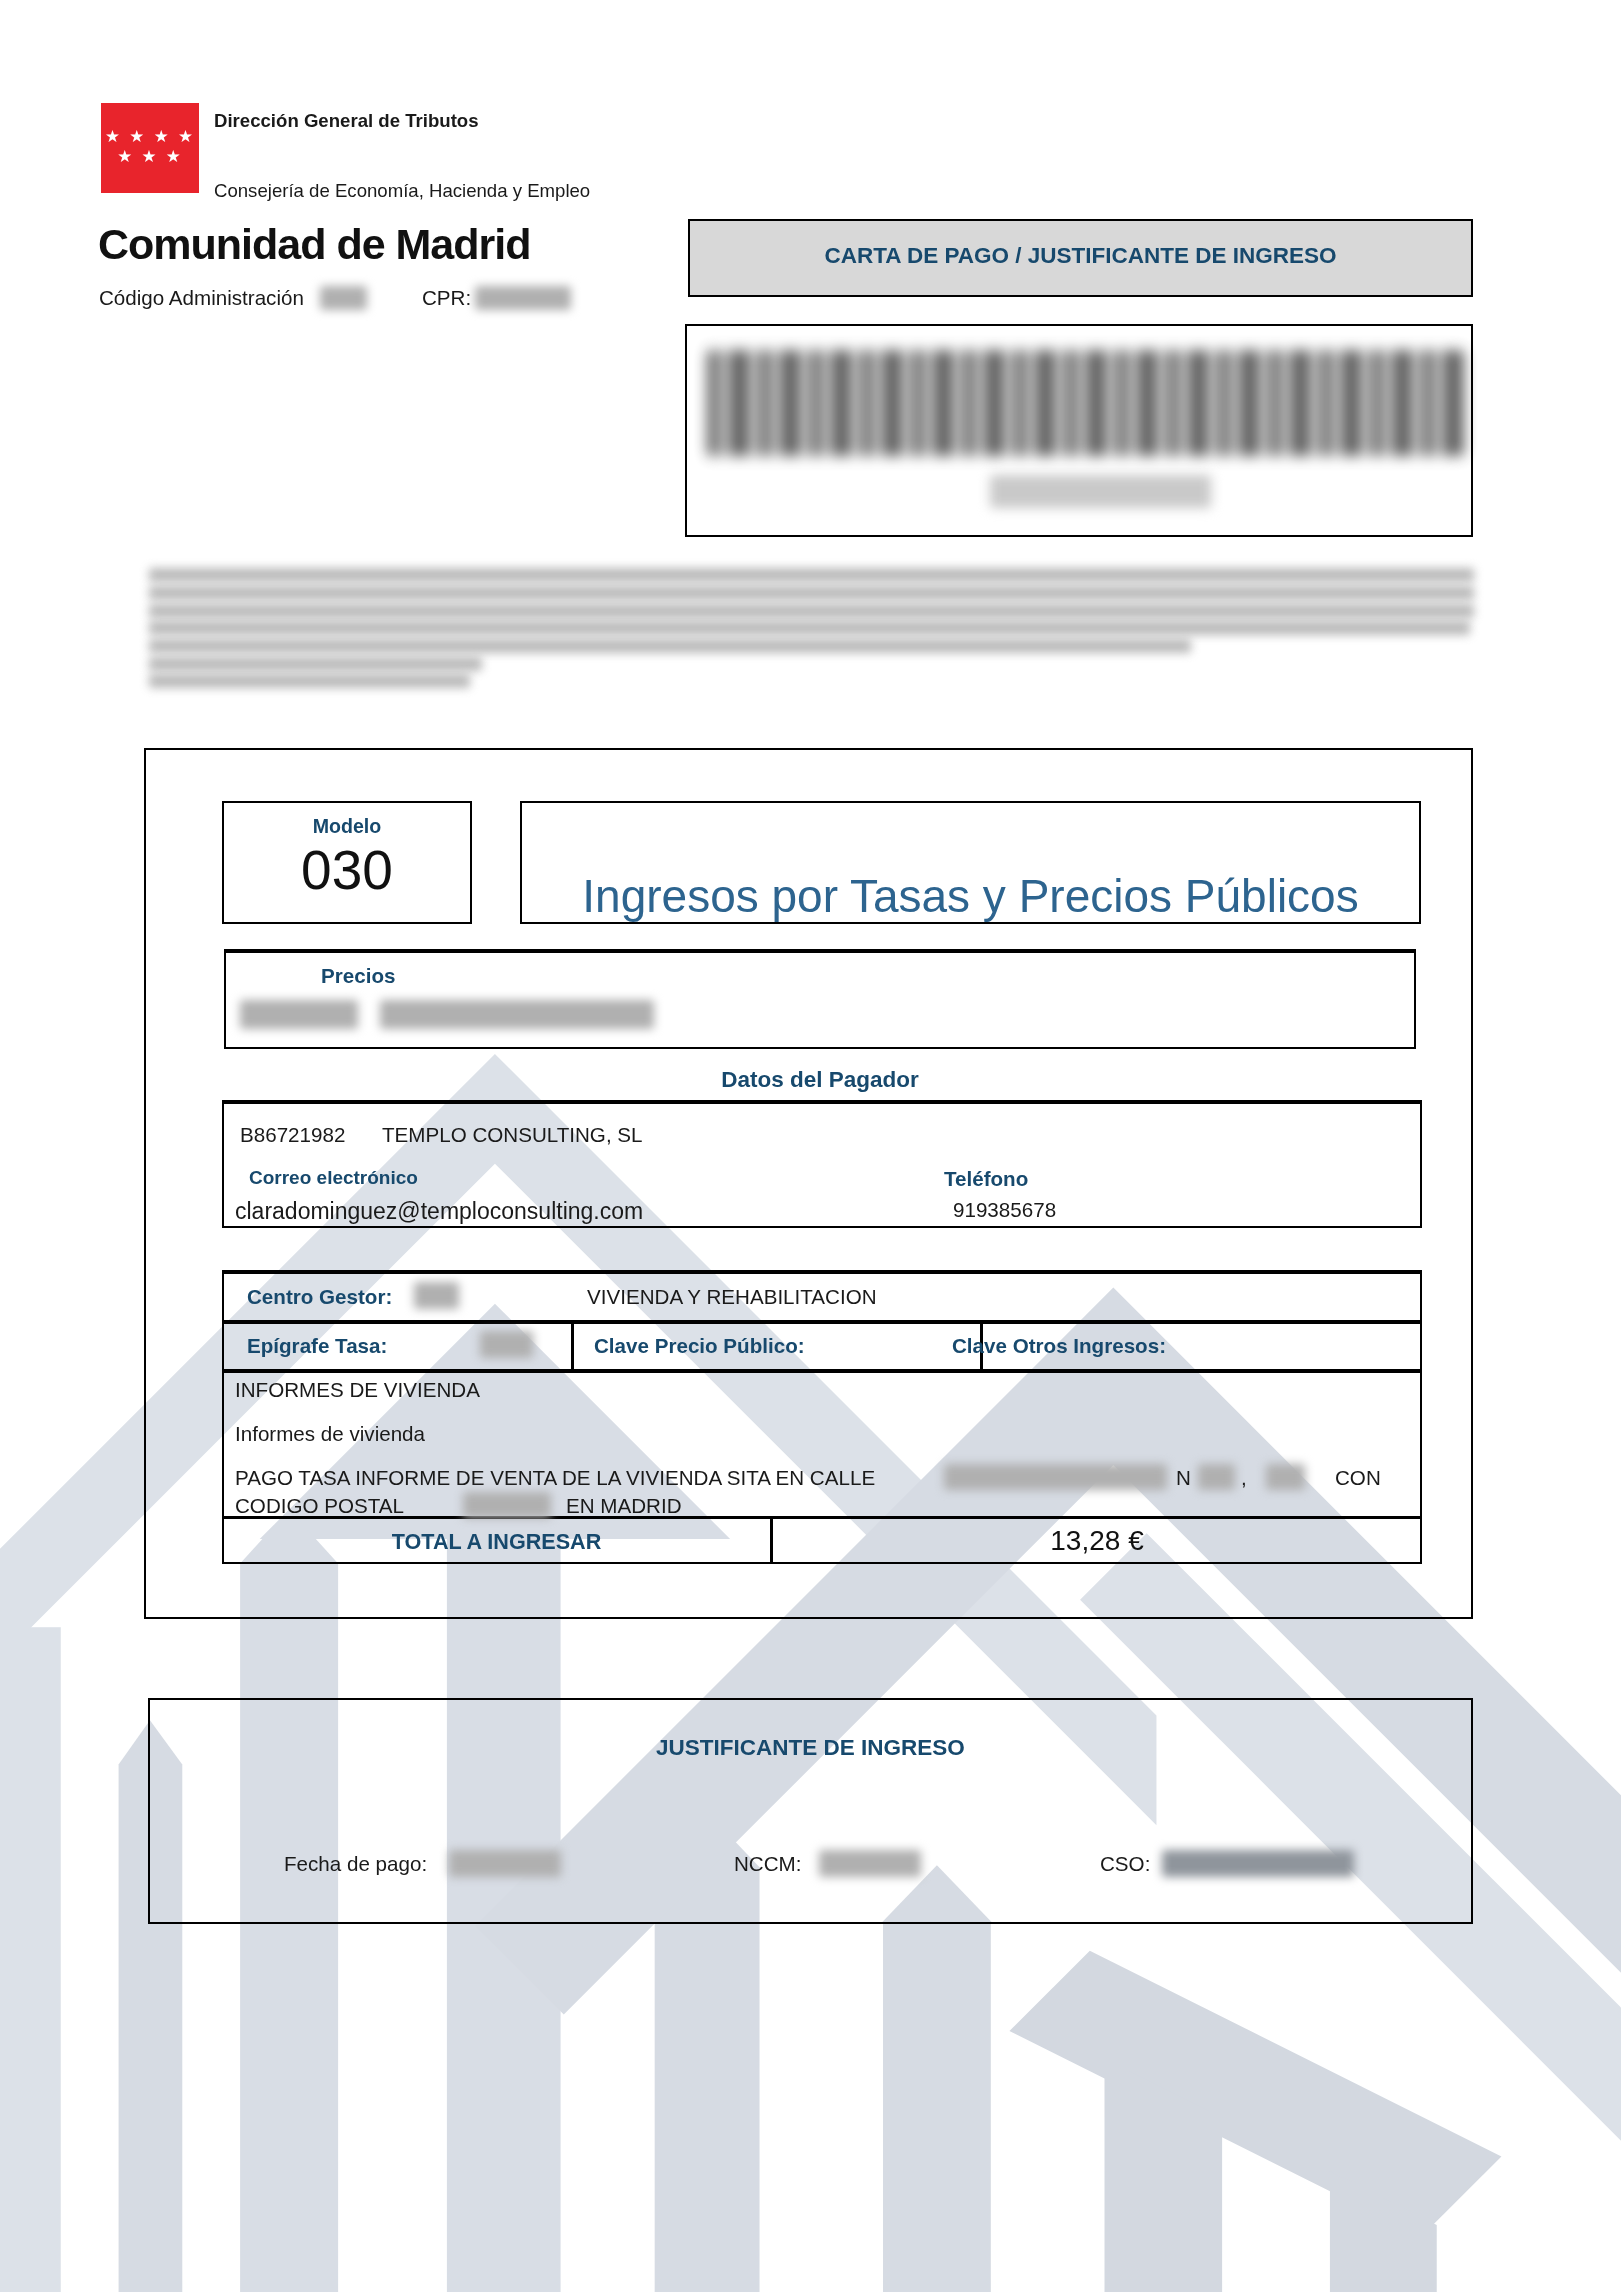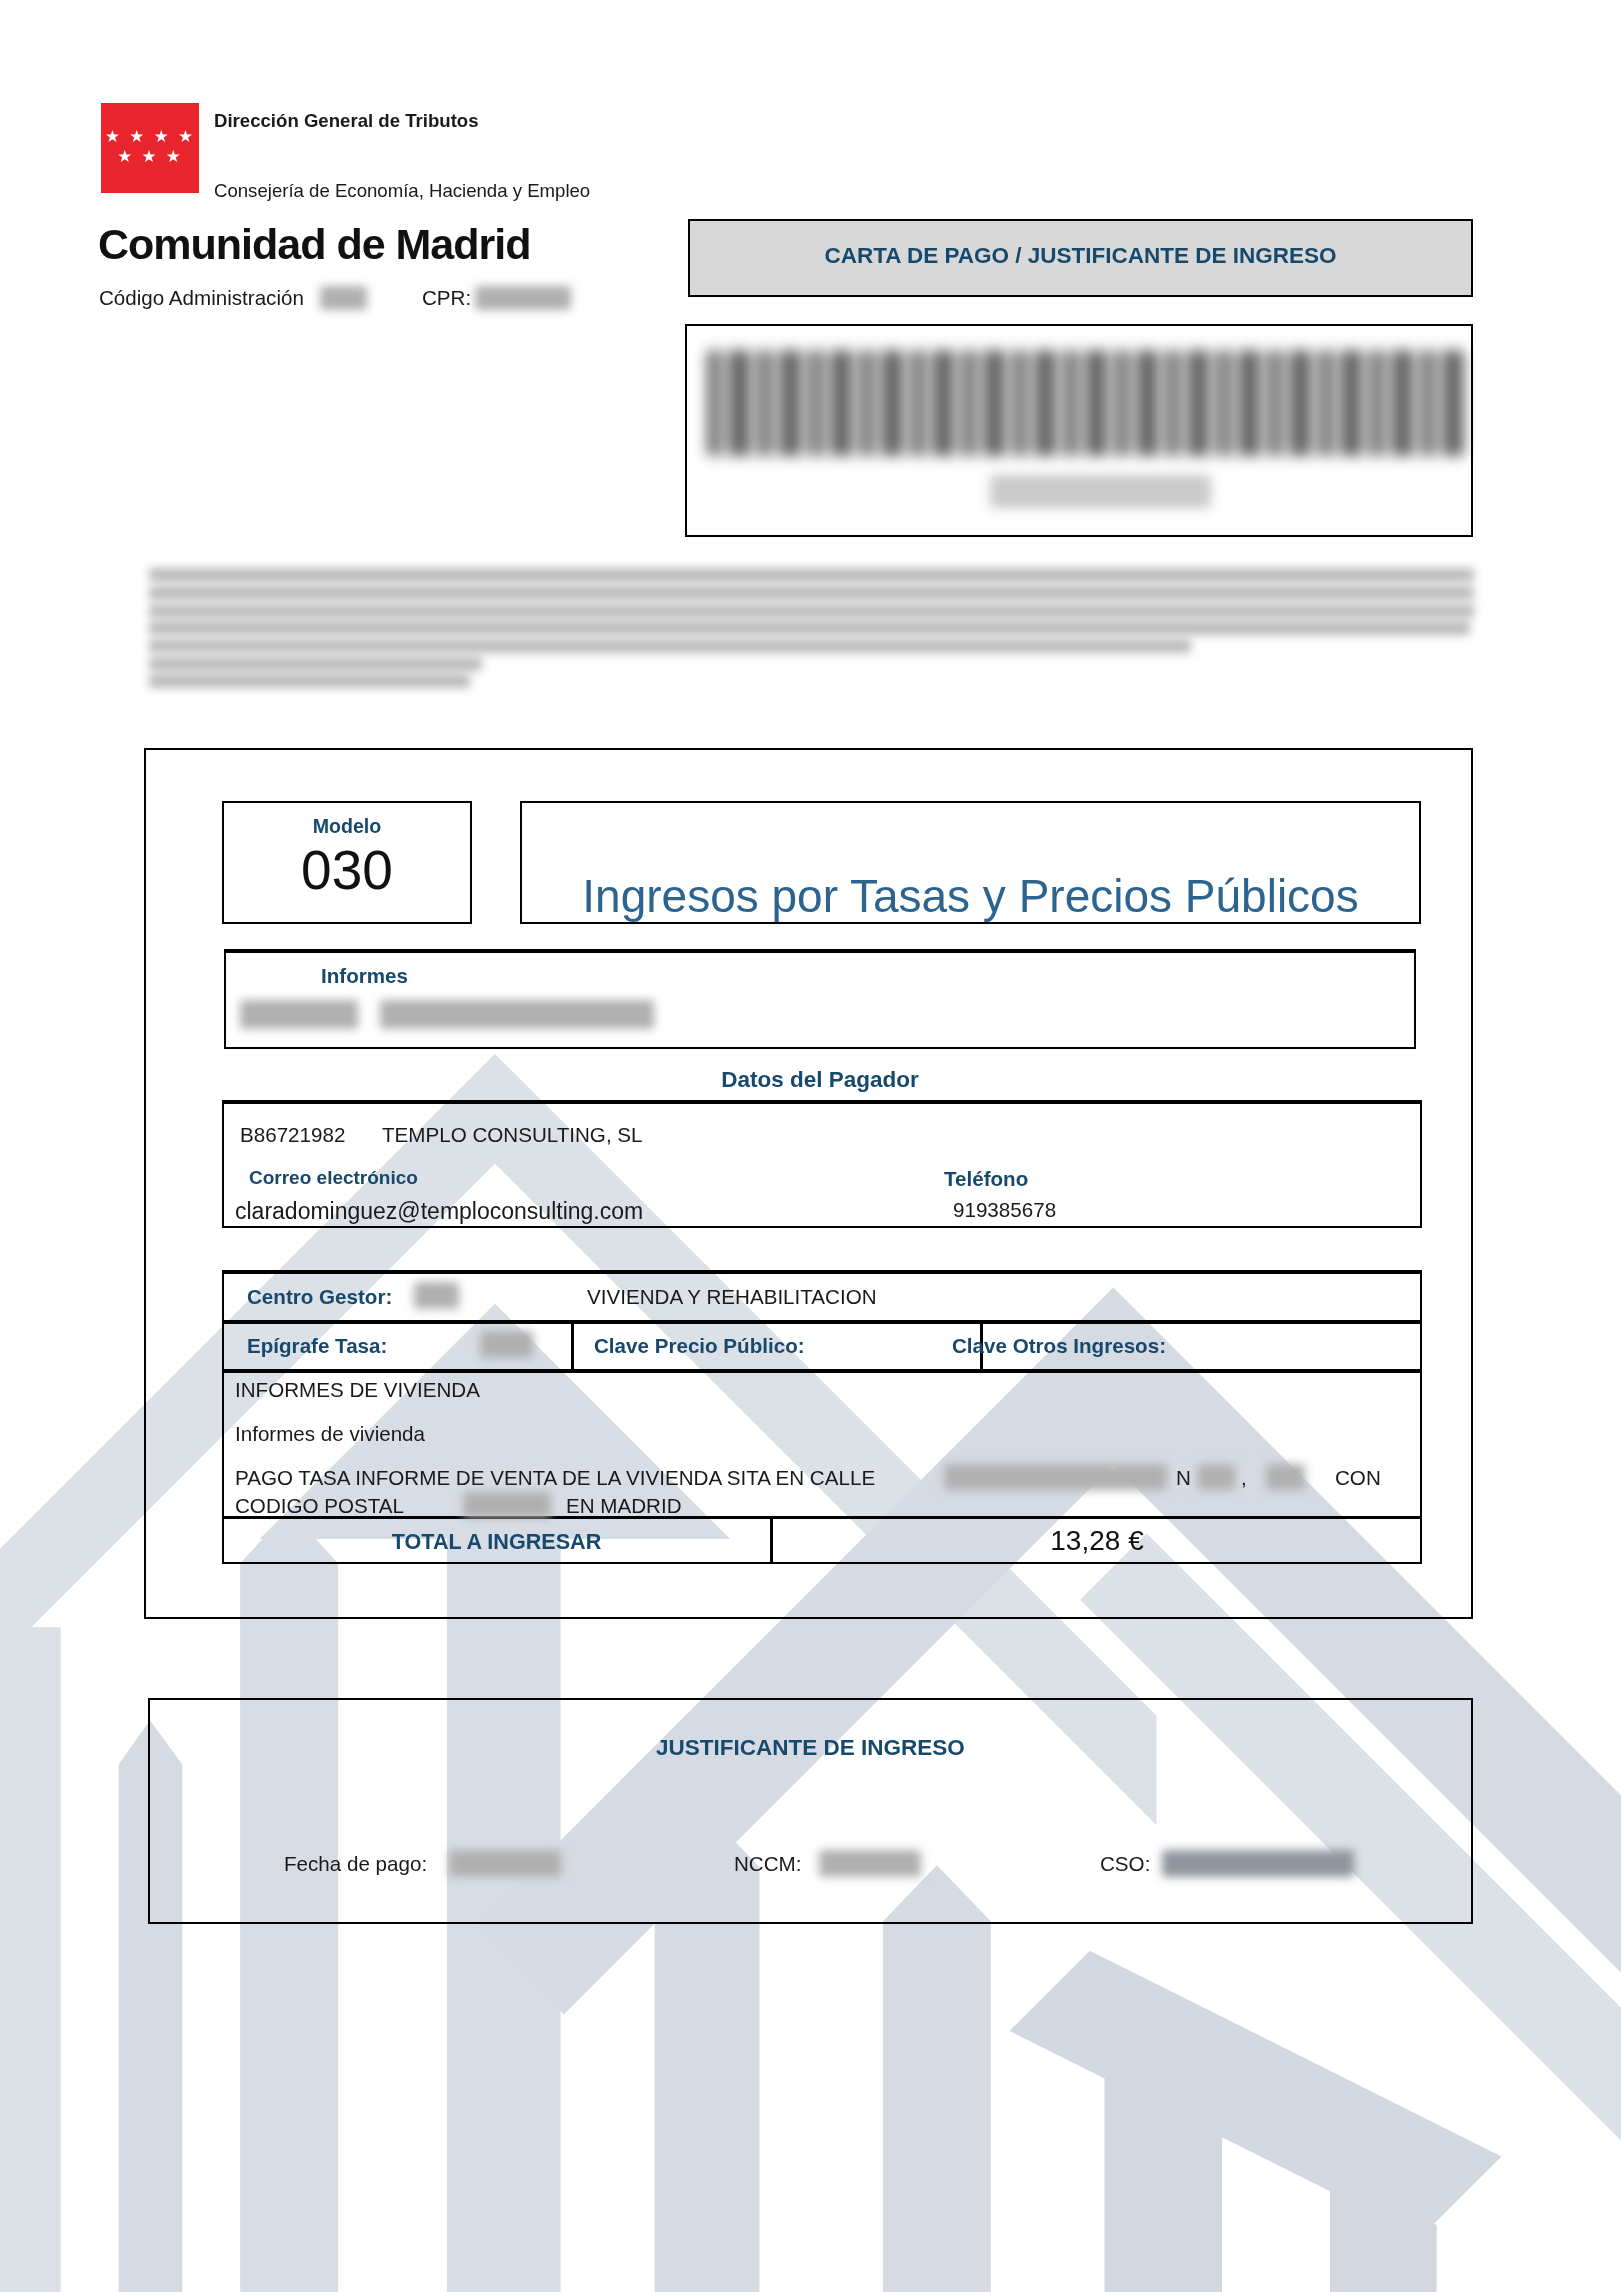--- a/index.html
+++ b/index.html
@@ -88,21 +88,21 @@
   <div class="box" style="left:144px;top:748px;width:1329px;height:871px;border-width:2.9px;"></div>
 
   <div class="box" style="left:222px;top:801px;width:250px;height:123px;"></div>
   <div class="t blue ctr" style="left:222px;top:815px;width:250px;font-size:19.6px;">Modelo</div>
   <div class="t ctr" style="left:222px;top:837px;width:250px;font-size:55px;line-height:1.2;color:#111;">030</div>
 
   <div class="box" style="left:520px;top:801px;width:901px;height:123px;"></div>
   <div class="t ctr" style="left:520px;top:834px;width:901px;font-size:46px;color:#2d648f;margin-top:36px;">Ingresos por Tasas y Precios Públicos</div>
 
   <div class="sect" style="left:224px;top:949px;width:1192px;height:100px;"></div>
-  <div class="t blue" style="left:321px;top:964px;font-size:20.6px;">Informes</div>
+  <div class="t blue" style="left:321px;top:964px;font-size:20.6px;">Precios</div>
   <div class="redact" style="left:240px;top:1000px;width:118px;height:29px;"></div>
   <div class="redact" style="left:380px;top:1000px;width:274px;height:29px;"></div>
 
   <div class="t blue ctr" style="left:224px;top:1067px;width:1192px;font-size:22.5px;">Datos del Pagador</div>
   <div class="sect" style="left:222px;top:1100px;width:1200px;height:128px;"></div>
   <div class="t" style="left:240px;top:1123px;font-size:20.6px;">B86721982</div>
   <div class="t" style="left:382px;top:1123px;font-size:20.6px;">TEMPLO CONSULTING, SL</div>
   <div class="t blue" style="left:249px;top:1167px;font-size:19px;">Correo electrónico</div>
   <div class="t blue" style="left:944px;top:1167px;font-size:20.6px;">Teléfono</div>
   <div class="t" style="left:235px;top:1198px;font-size:23px;">claradominguez@temploconsulting.com</div>

